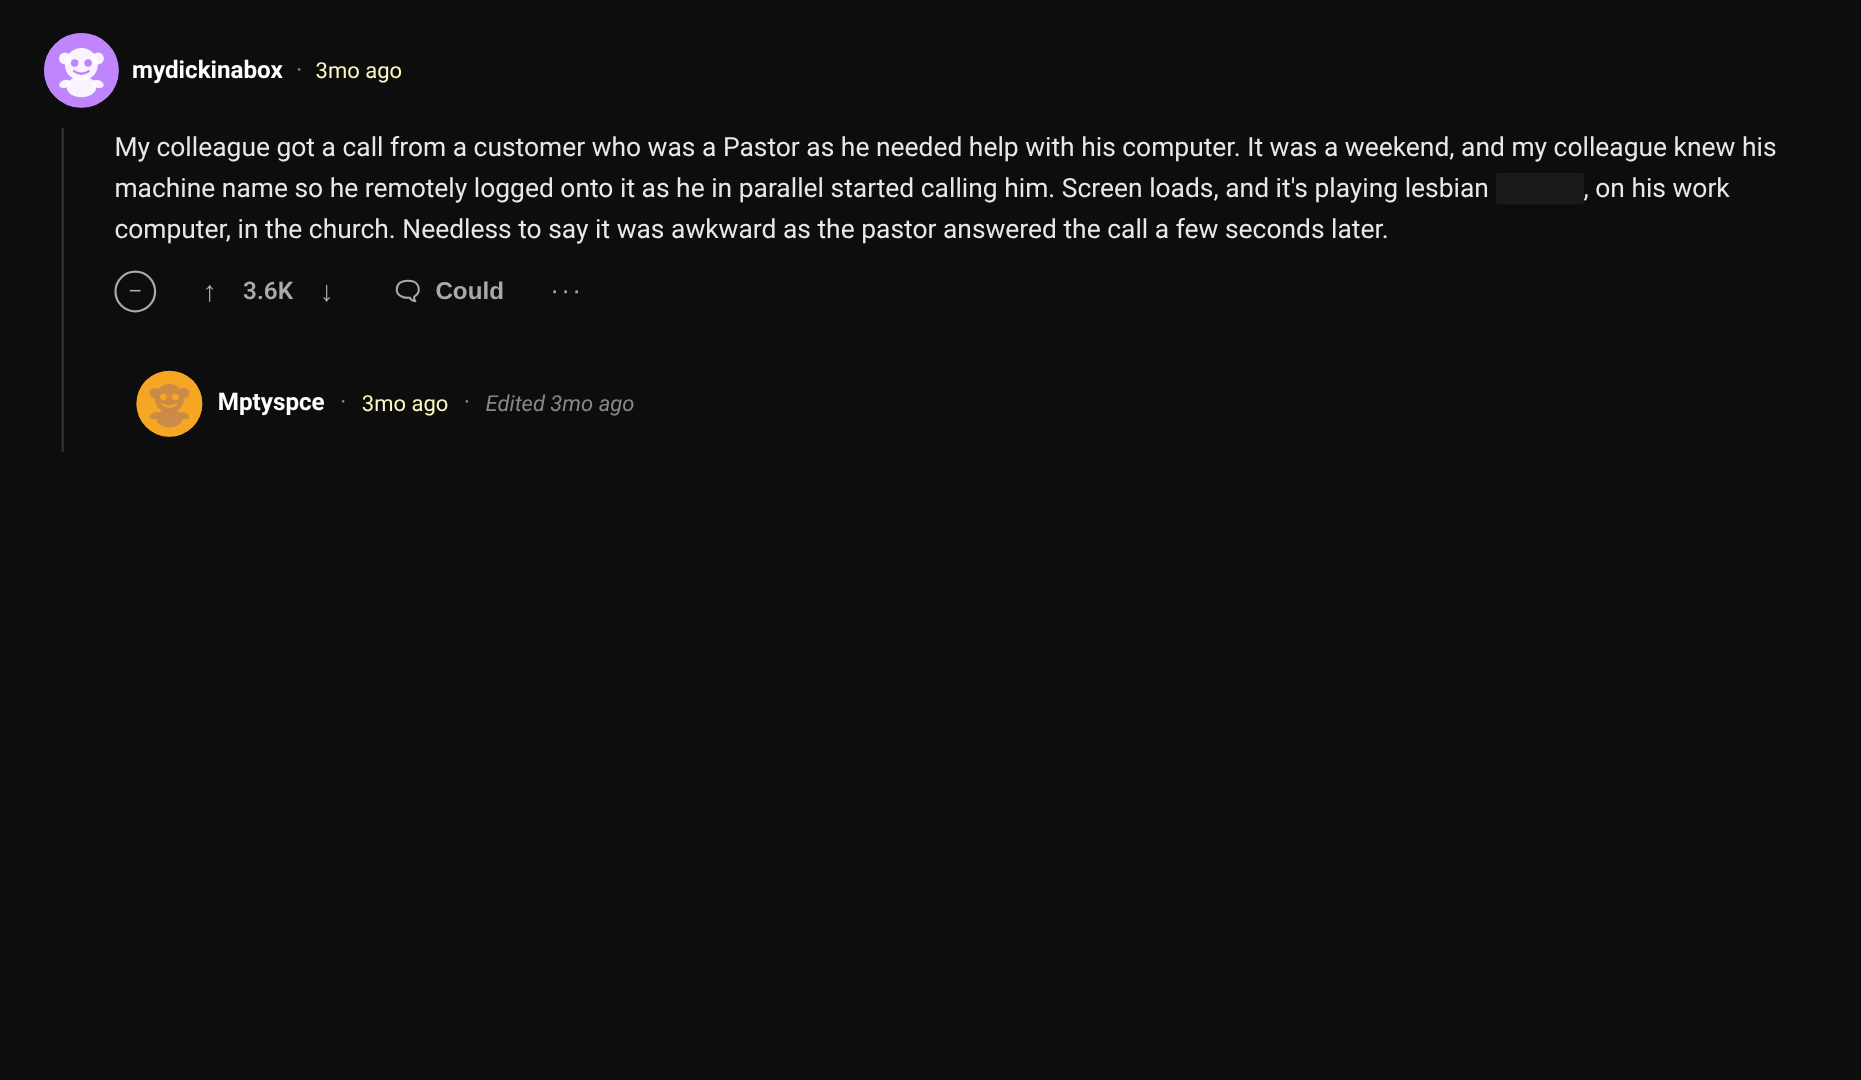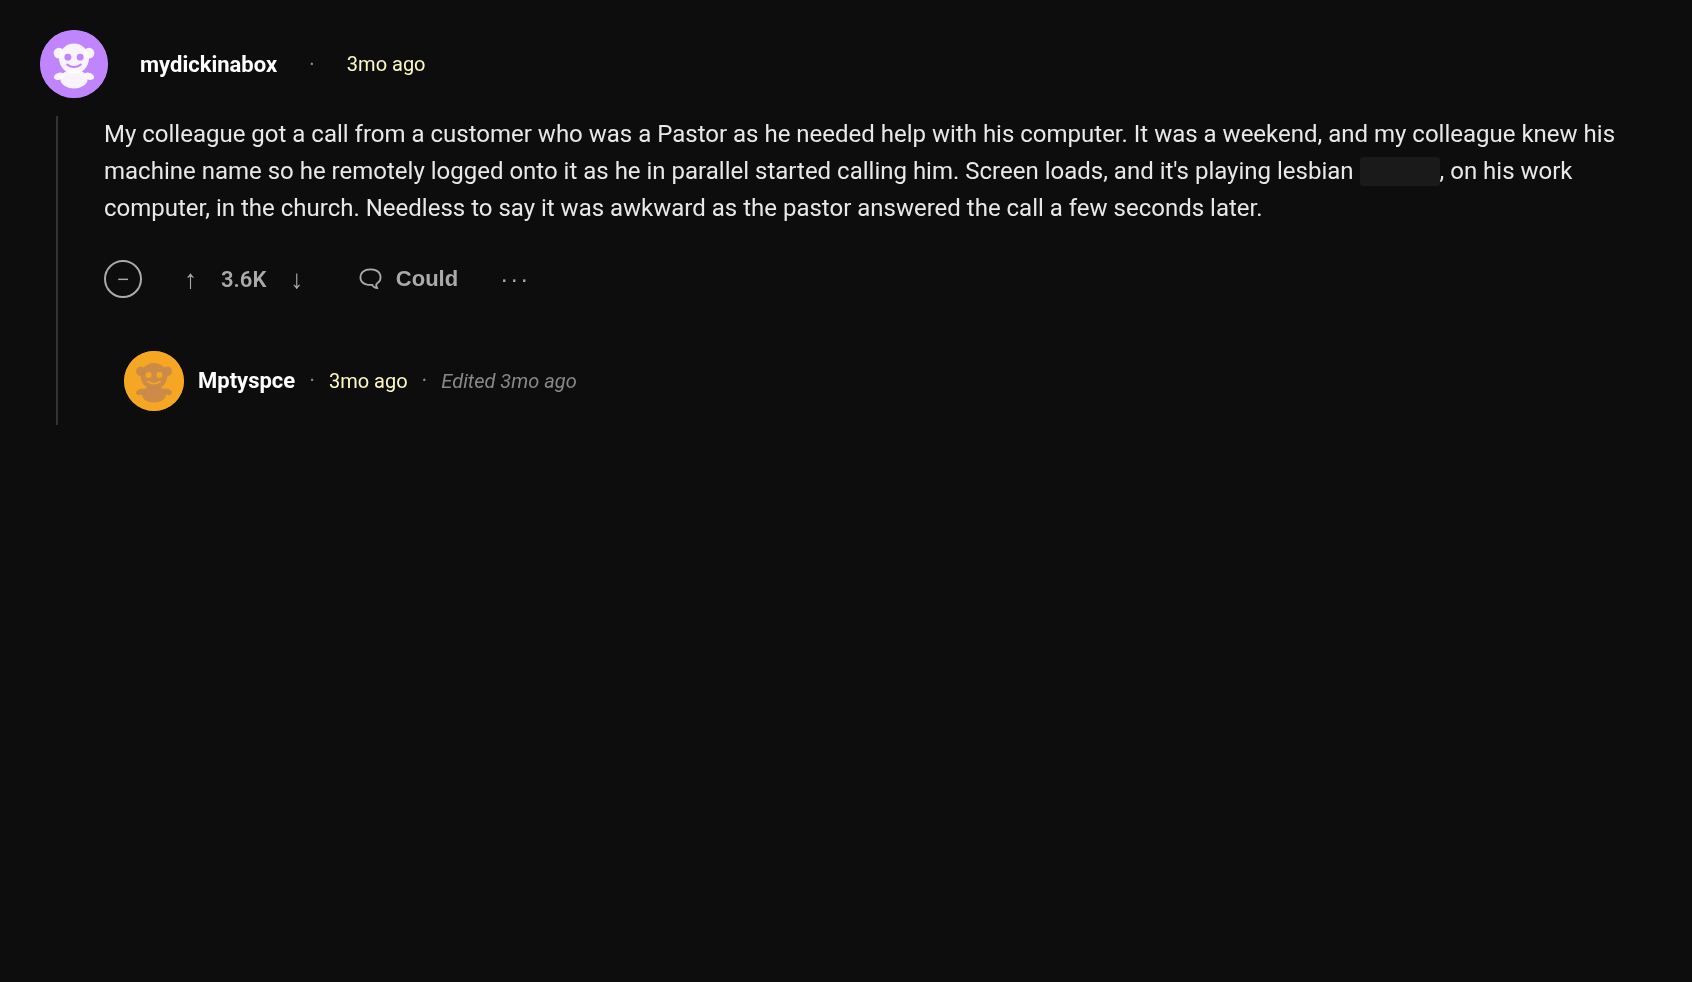--- a/index.html
+++ b/index.html
@@ -22,21 +22,21 @@
 
     .comment {
       display: flex;
       flex-direction: column;
       gap: 0;
     }
 
     .comment-header {
       display: flex;
       align-items: center;
-      gap: 32px;
+      gap: 12px;
       margin-bottom: 18px;
     }
 
     .avatar {
       width: 68px;
       height: 68px;
       border-radius: 50%;
       flex-shrink: 0;
       display: flex;
       align-items: center;
@@ -98,21 +98,21 @@
 
     .comment-content {
       flex: 1;
       padding-left: 30px;
     }
 
     .comment-text {
       font-size: 24px;
       line-height: 1.55;
       color: #e8e8e8;
-      margin-bottom: 30px;
+      margin-bottom: 16px;
     }
 
     .censored-word {
       background-color: #1a1a1a;
       color: #1a1a1a;
       border-radius: 3px;
       padding: 0 4px;
       user-select: none;
       display: inline-block;
       min-width: 80px;

